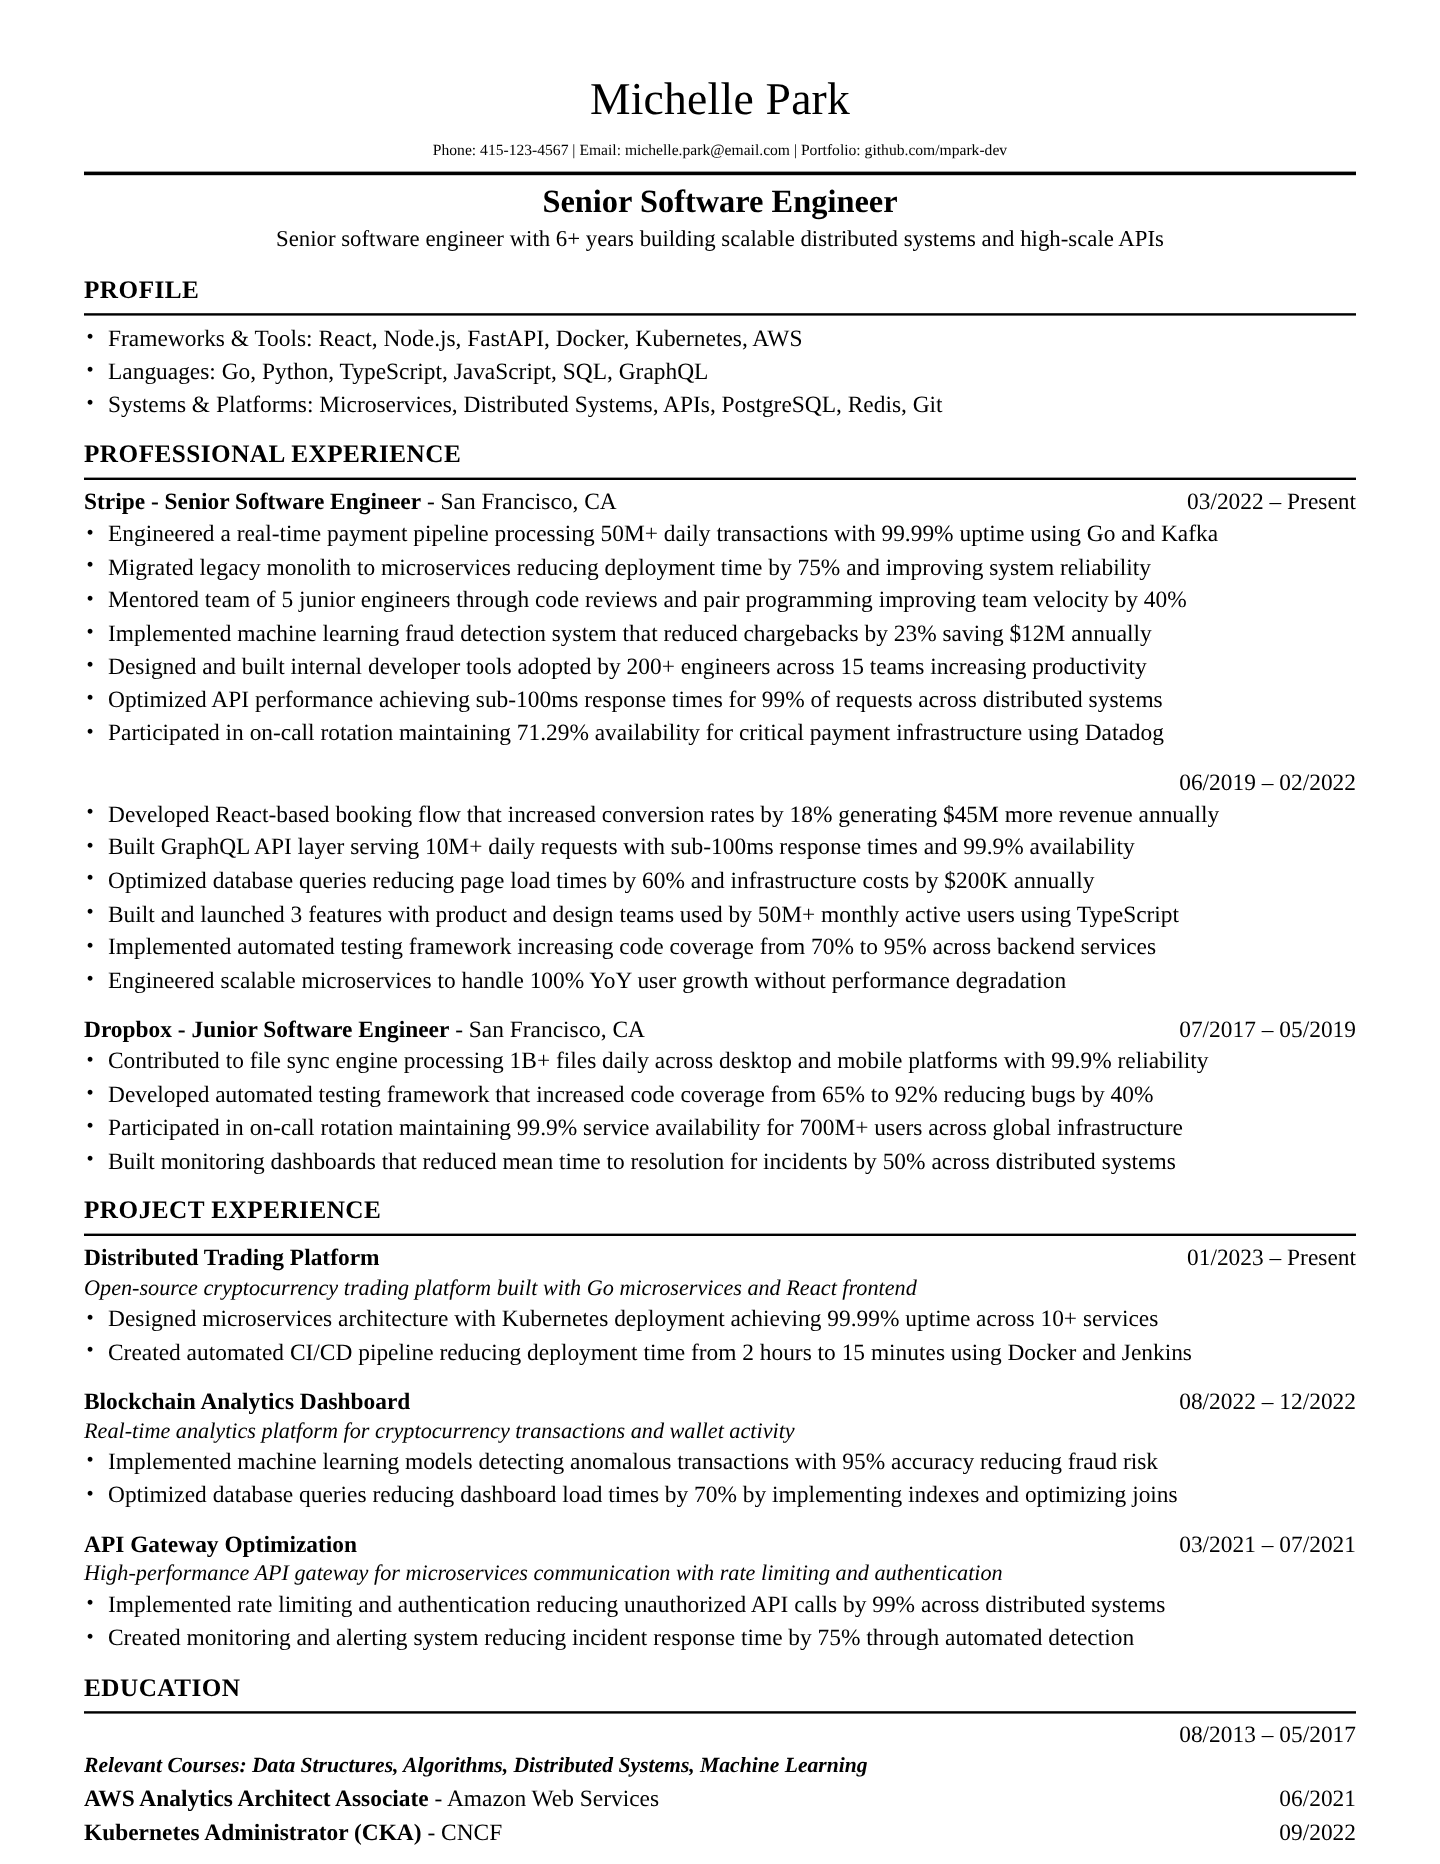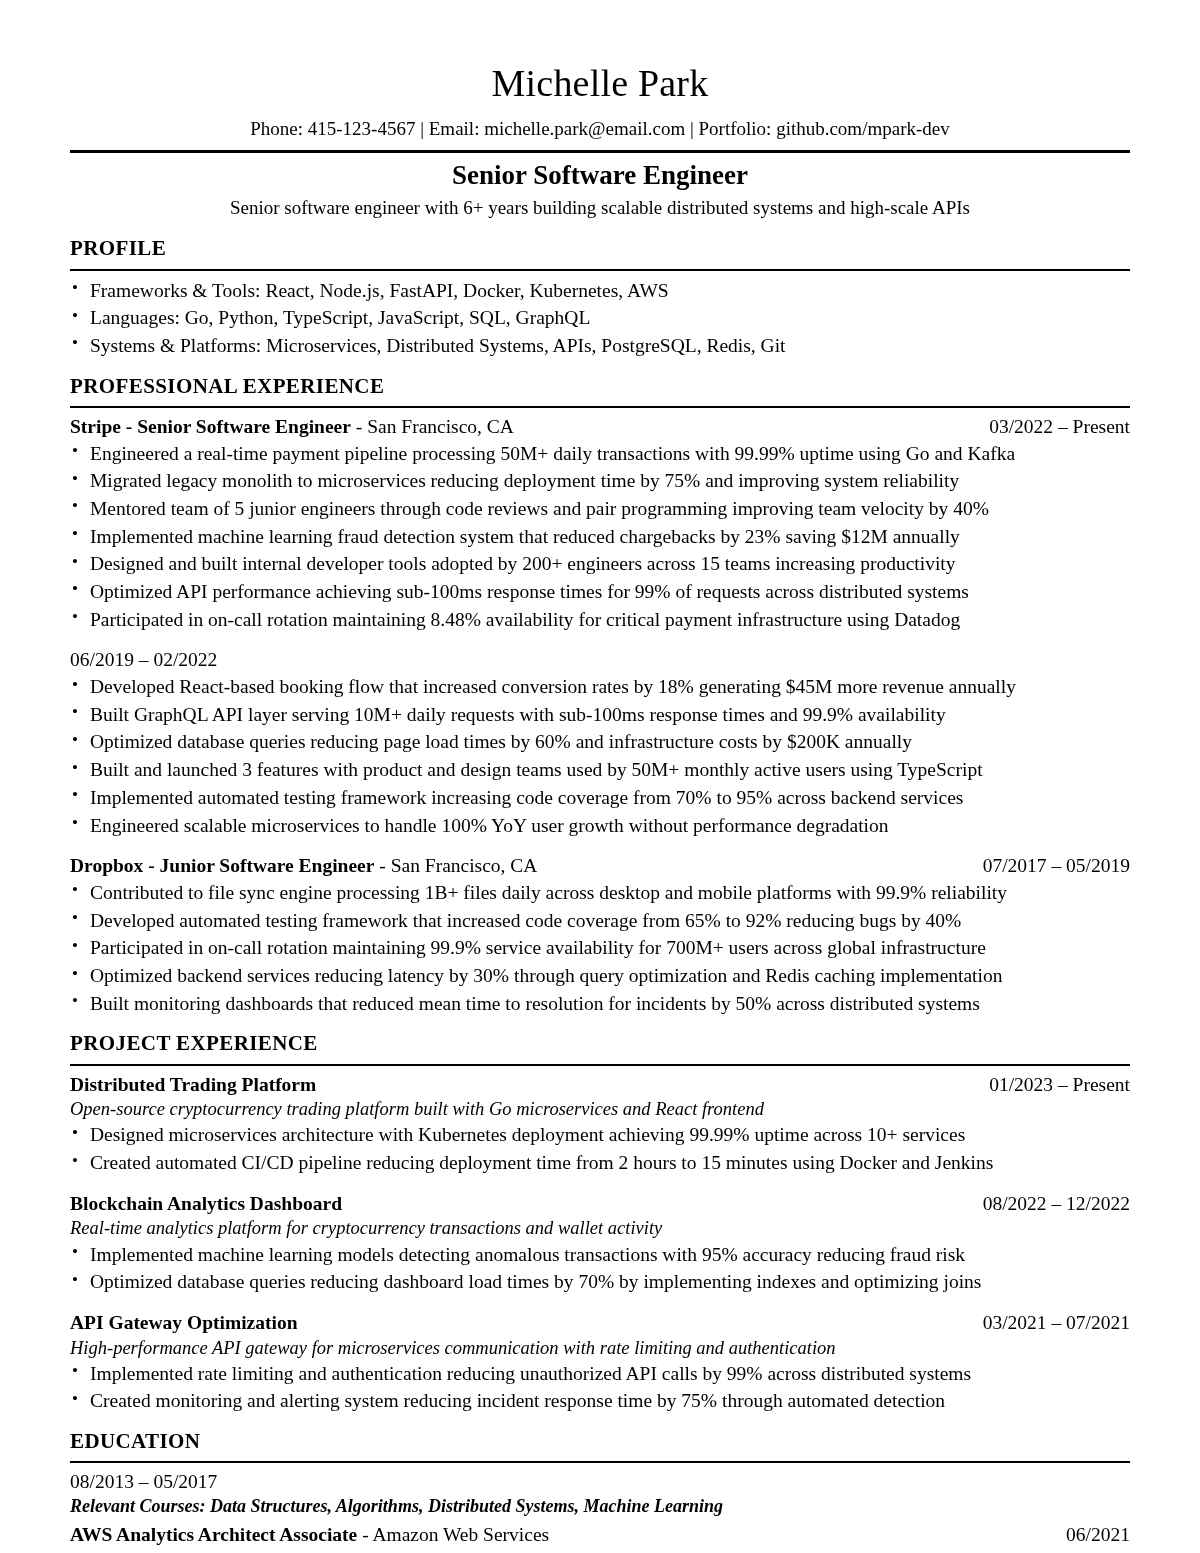--- a/index.html
+++ b/index.html
@@ -27,21 +27,21 @@
   .name {
     text-align: center;
     font-size: 38px;
     font-weight: normal;
     line-height: 1.12;
     letter-spacing: 0.2px;
     margin: 0 0 8px 0;
   }
   .contact {
     text-align: center;
-    font-size: 19px;
+    font-size: 13px;
     line-height: 1.25;
     margin: 12px 0 10px 0;
   }
   .rule-thick {
     border: 0;
     border-top: 3px solid #000;
     margin: 0;
     height: 0;
   }
   .rule-thin {
@@ -95,21 +95,21 @@
     top: -0.5px;
     font-size: 17px;
   }
 
   
   .entry { margin-bottom: 14px; }
   .entry:last-child { margin-bottom: 0; }
   .entry-head {
     display: flex;
     align-items: baseline;
-    justify-content: flex-start;
+    justify-content: flex-end;
     font-size: 19.5px;
     line-height: 1.32;
     gap: 28px;
   }
   .entry-left { flex: 1 1 auto; min-width: 0; }
   .entry-left .bold { font-weight: bold; }
   .entry-date {
     flex: 0 0 auto;
     white-space: nowrap;
     font-size: 19.5px;
@@ -166,21 +166,21 @@
           <div class="entry-left"><span class="bold">Stripe - Senior Software Engineer</span><span> - San Francisco, CA</span></div>
           <div class="entry-date">03/2022 – Present</div>
         </div>
         <ul class="bullets">
           <li>Engineered a real-time payment pipeline processing 50M+ daily transactions with 99.99% uptime using Go and Kafka</li>
           <li>Migrated legacy monolith to microservices reducing deployment time by 75% and improving system reliability</li>
           <li>Mentored team of 5 junior engineers through code reviews and pair programming improving team velocity by 40%</li>
           <li>Implemented machine learning fraud detection system that reduced chargebacks by 23% saving $12M annually</li>
           <li>Designed and built internal developer tools adopted by 200+ engineers across 15 teams increasing productivity</li>
           <li>Optimized API performance achieving sub-100ms response times for 99% of requests across distributed systems</li>
-          <li>Participated in on-call rotation maintaining 8.48% availability for critical payment infrastructure using Datadog</li>
+          <li>Participated in on-call rotation maintaining 71.29% availability for critical payment infrastructure using Datadog</li>
         </ul>
       </div>
 
       <div class="entry">
         <div class="entry-head">
           <div class="entry-date">06/2019 – 02/2022</div>
         </div>
         <ul class="bullets">
           <li>Developed React-based booking flow that increased conversion rates by 18% generating $45M more revenue annually</li>
           <li>Built GraphQL API layer serving 10M+ daily requests with sub-100ms response times and 99.9% availability</li>
@@ -193,21 +193,20 @@
 
       <div class="entry">
         <div class="entry-head">
           <div class="entry-left"><span class="bold">Dropbox - Junior Software Engineer</span><span> - San Francisco, CA</span></div>
           <div class="entry-date">07/2017 – 05/2019</div>
         </div>
         <ul class="bullets">
           <li>Contributed to file sync engine processing 1B+ files daily across desktop and mobile platforms with 99.9% reliability</li>
           <li>Developed automated testing framework that increased code coverage from 65% to 92% reducing bugs by 40%</li>
           <li>Participated in on-call rotation maintaining 99.9% service availability for 700M+ users across global infrastructure</li>
-          <li>Optimized backend services reducing latency by 30% through query optimization and Redis caching implementation</li>
           <li>Built monitoring dashboards that reduced mean time to resolution for incidents by 50% across distributed systems</li>
         </ul>
       </div>
 
     </div>
   </section>
 
   <section class="section">
     <div class="section-title">PROJECT EXPERIENCE</div>
     <hr class="rule-thin">

